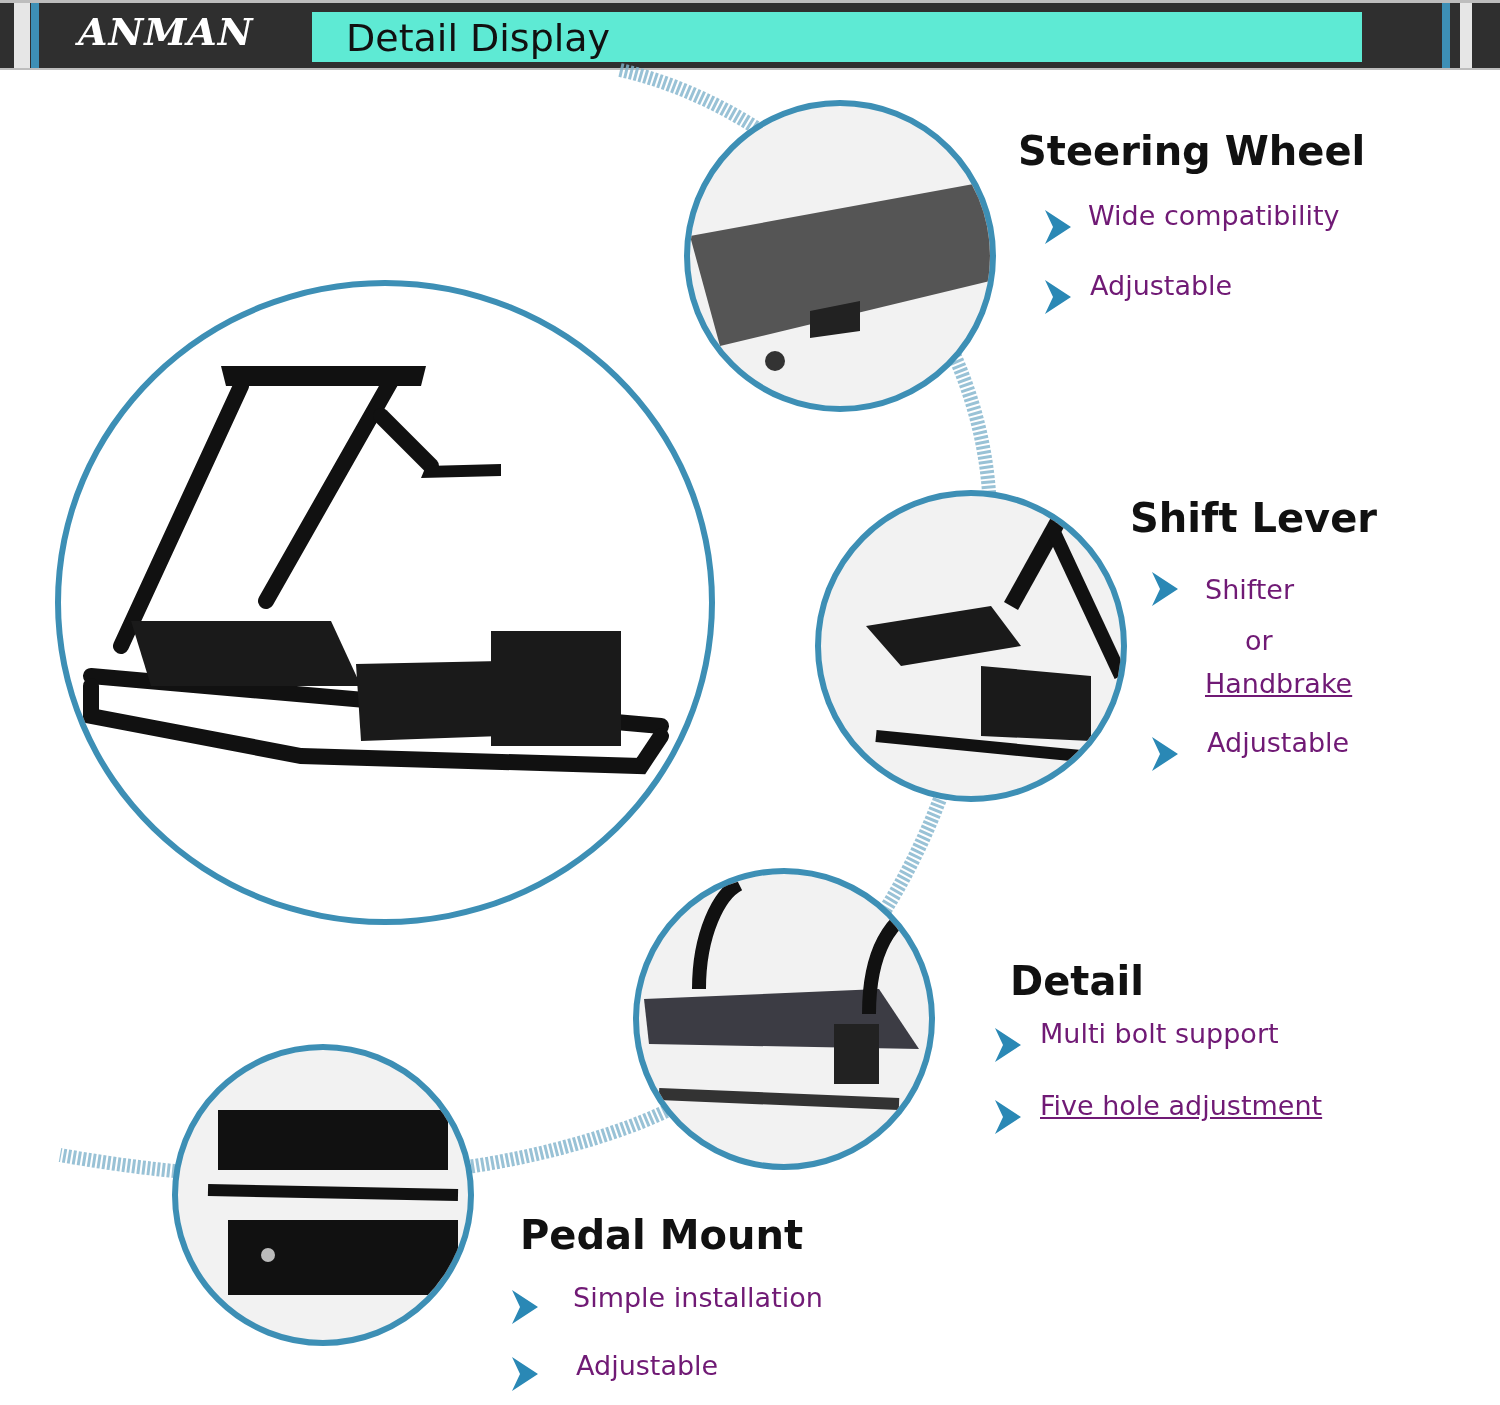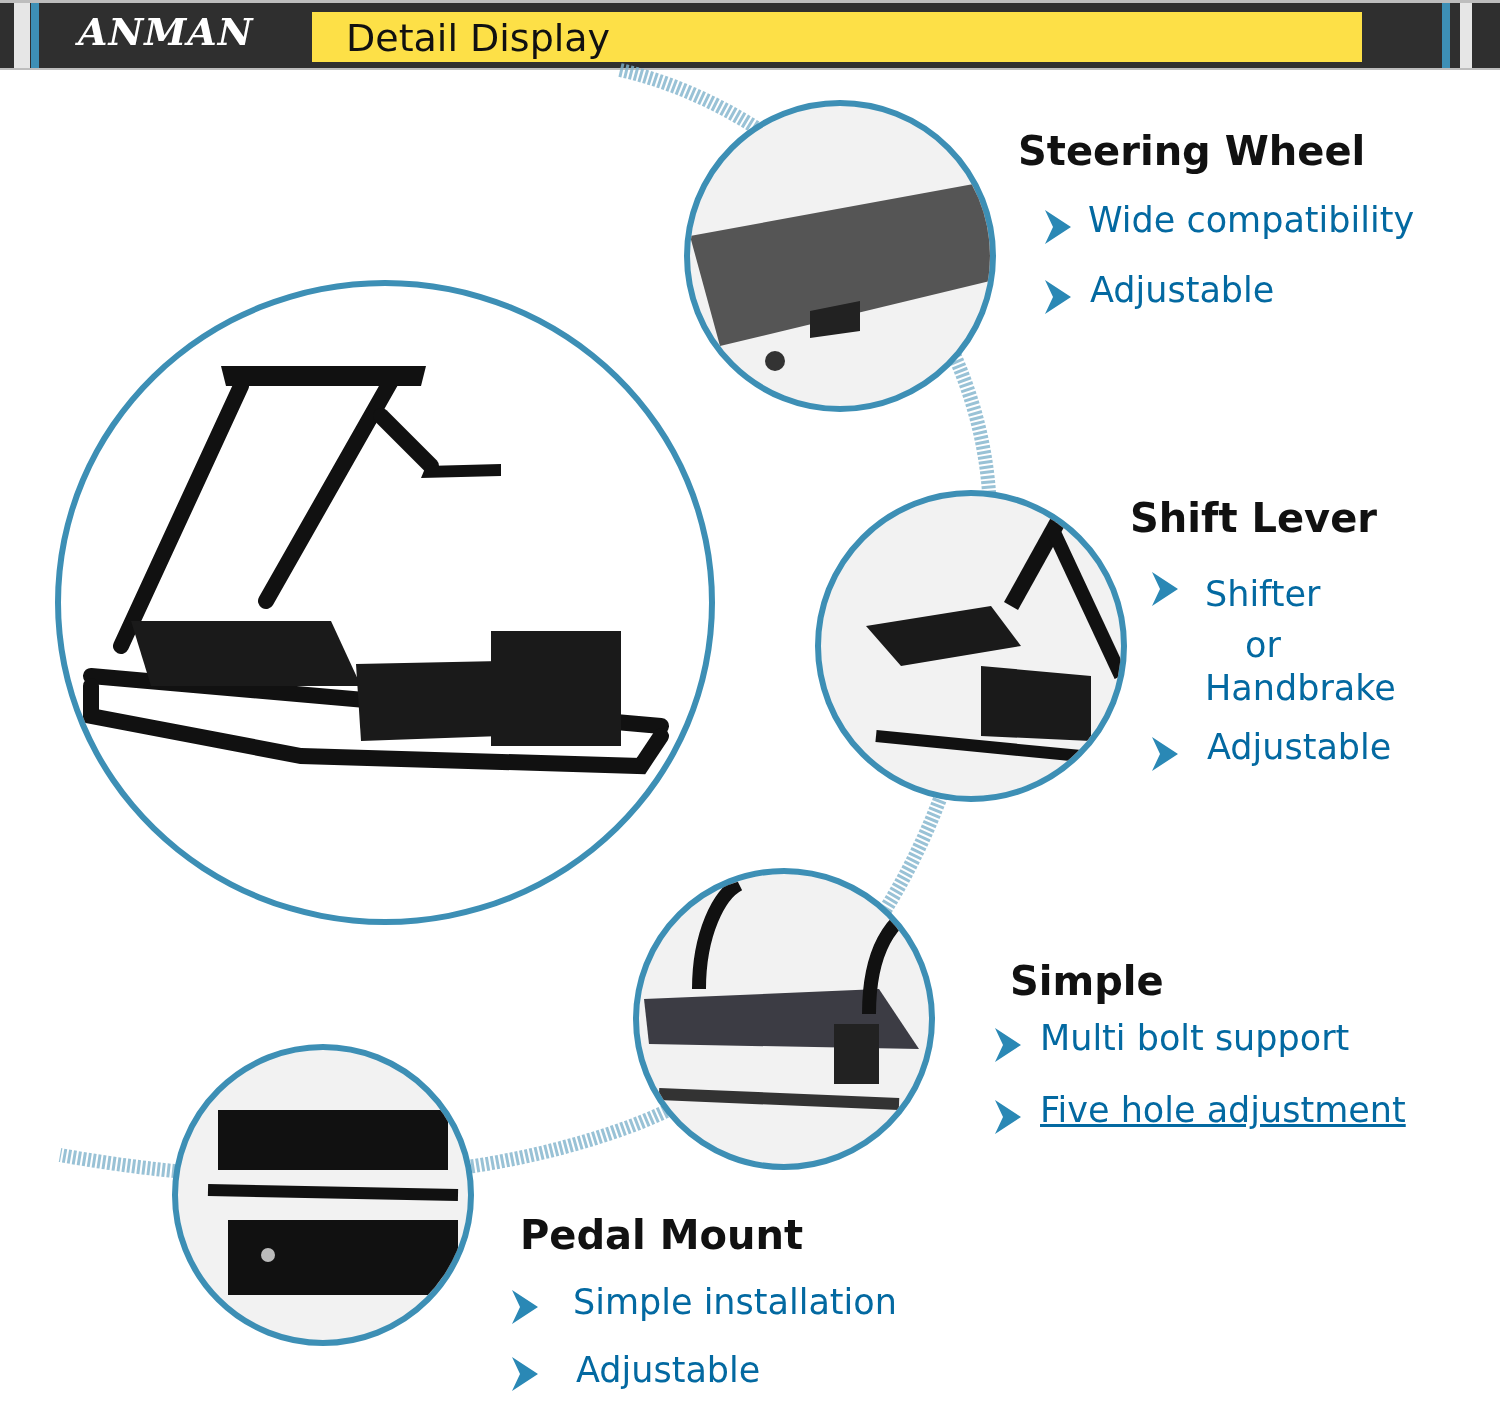--- a/index.html
+++ b/index.html
@@ -1,26 +1,26 @@
 <!DOCTYPE html>
 <html><head>
 <meta charset="utf-8">
 <style>
   html,body{margin:0;padding:0;background:#fff;}
   body{width:1500px;height:1405px;position:relative;overflow:hidden;font-family:"Liberation Sans","DejaVu Sans",sans-serif;}
   .header{position:absolute;left:0;top:0;width:1500px;height:70px;background:#2f2f2f;border-top:3px solid #bdbdbd;border-bottom:2px solid #bdbdbd;box-sizing:border-box;}
   .hbar{position:absolute;top:0;height:100%;}
   .logo{position:absolute;left:78px;top:6px;color:#fff;font-family:"DejaVu Serif",serif;font-style:italic;font-weight:bold;font-size:38px;letter-spacing:1px;}
-  .titlebox{position:absolute;left:312px;top:9px;width:1050px;height:50px;background:#fde047;}
+  .titlebox{position:absolute;left:312px;top:9px;width:1050px;height:50px;background:#5eead4;}
   .titletext{position:absolute;left:34px;top:4px;font-size:38px;color:#111;font-family:"DejaVu Sans",sans-serif;}
   .arc{position:absolute;}
   .circle{position:absolute;border-radius:50%;border:6px solid #3d8fb5;box-sizing:border-box;background:#f2f2f2;overflow:hidden;}
   .ft{position:absolute;font-family:"DejaVu Sans",sans-serif;color:#111;}
   .ftitle{font-weight:bold;font-size:40px;}
-  .item{position:absolute;font-size:35px;color:#0369a1;font-family:"DejaVu Sans",sans-serif;font-weight:normal;white-space:nowrap;}
+  .item{position:absolute;font-size:27px;color:#701a75;font-family:"DejaVu Sans",sans-serif;font-weight:normal;white-space:nowrap;}
   .chev{display:inline-block;width:26px;height:34px;position:absolute;}
 </style>
 </head>
 <body>
 
 <div class="header">
   <div class="hbar" style="left:14px;width:16px;background:#e6e6e6;"></div>
   <div class="hbar" style="left:31px;width:8px;background:#3d8fb5;"></div>
   <div class="logo">ANMAN</div>
   <div class="titlebox">
@@ -97,27 +97,27 @@
     <polygon points="0,0 26,17 0,34 8,17" fill="#2a88b5"></polygon>
   </svg>
 <div class="item" style="left:1090px;top:270px;">Adjustable</div>
 
 <div class="ft ftitle" style="left:1130px;top:495px;">Shift Lever</div>
 <svg class="chev" style="left:1152px;top:572px;" viewBox="0 0 26 34">
     <polygon points="0,0 26,17 0,34 8,17" fill="#2a88b5"></polygon>
   </svg>
 <div class="item" style="left:1205px;top:544px;margin-top:30px;">Shifter</div>
 <div class="item" style="left:1245px;top:615px;margin-top:10px;">or</div>
-<div class="item" style="left:1205px;top:668px;">Handbrake</div>
+<div class="item" style="left:1205px;top:668px;text-decoration:underline;">Handbrake</div>
 <svg class="chev" style="left:1152px;top:737px;" viewBox="0 0 26 34">
     <polygon points="0,0 26,17 0,34 8,17" fill="#2a88b5"></polygon>
   </svg>
 <div class="item" style="left:1207px;top:727px;">Adjustable</div>
 
-<div class="ft ftitle" style="left:1010px;top:958px;">Simple</div>
+<div class="ft ftitle" style="left:1010px;top:958px;">Detail</div>
 <svg class="chev" style="left:995px;top:1028px;" viewBox="0 0 26 34">
     <polygon points="0,0 26,17 0,34 8,17" fill="#2a88b5"></polygon>
   </svg>
 <div class="item" style="left:1040px;top:1018px;">Multi bolt support</div>
 <svg class="chev" style="left:995px;top:1100px;" viewBox="0 0 26 34">
     <polygon points="0,0 26,17 0,34 8,17" fill="#2a88b5"></polygon>
   </svg>
 <div class="item" style="left:1040px;top:1090px;text-decoration:underline;">Five hole adjustment</div>
 
 <div class="ft ftitle" style="left:520px;top:1212px;">Pedal Mount</div>

